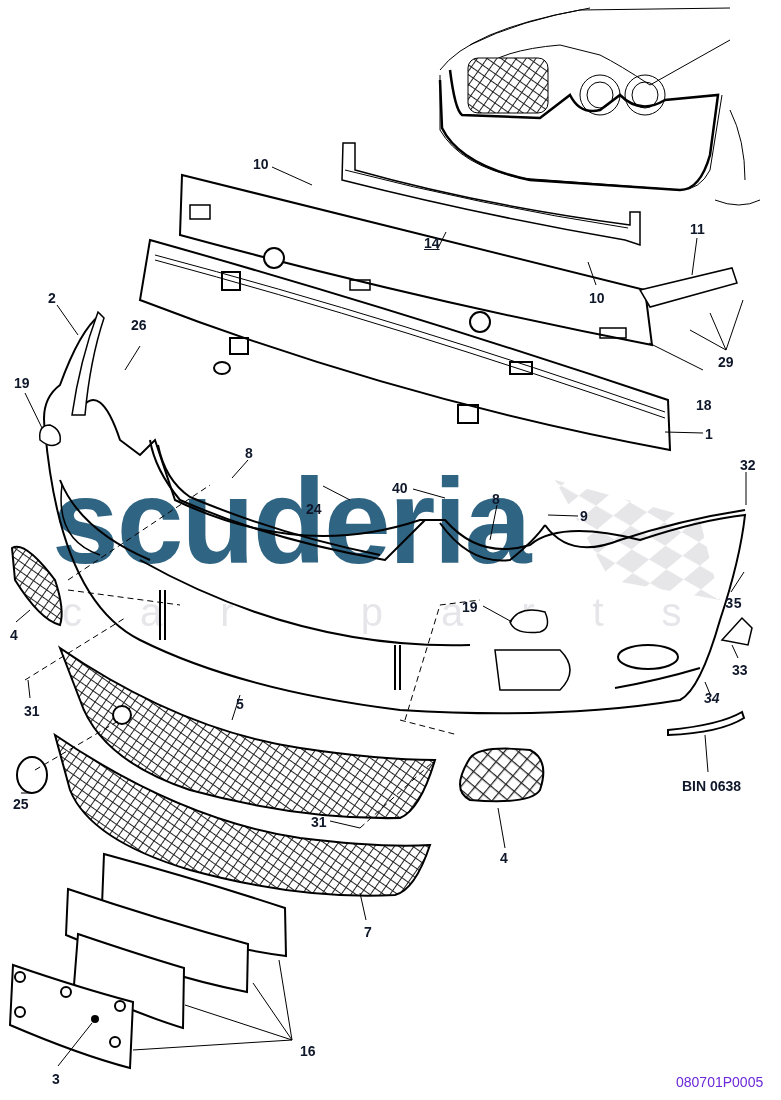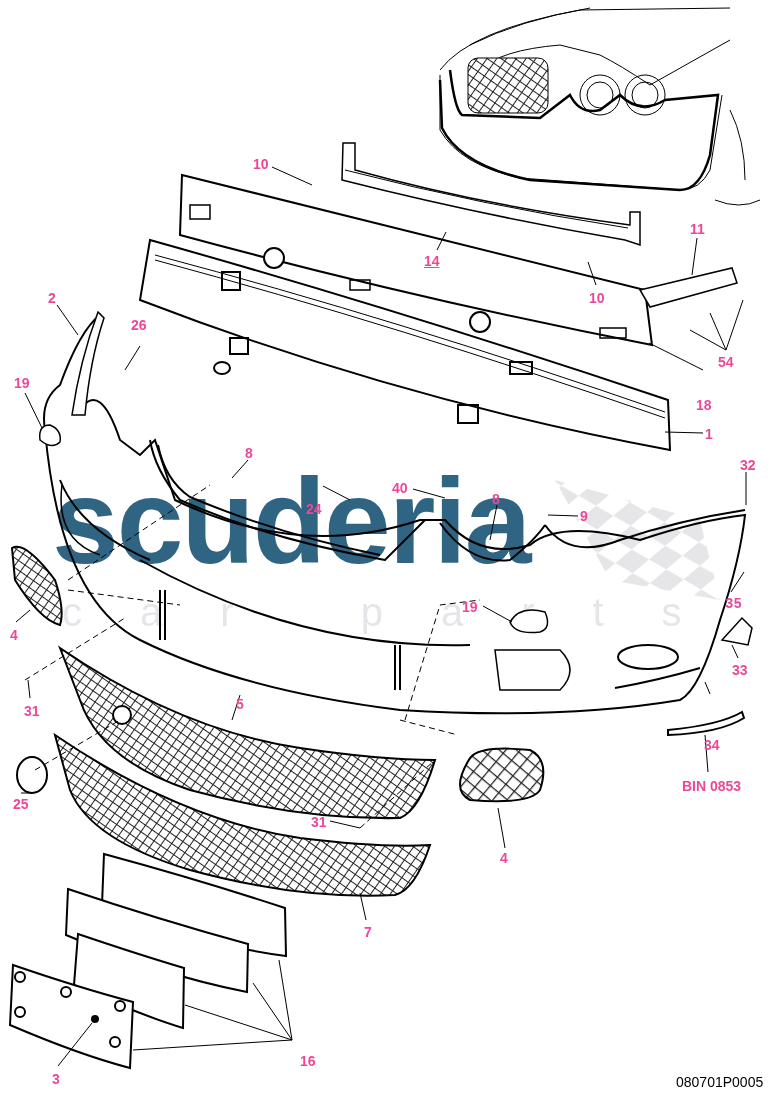--- a/index.html
+++ b/index.html
@@ -1,19 +1,19 @@
 <!DOCTYPE html>
 <html><head>
 <meta charset="utf-8">
 <style>
   html, body { margin: 0; padding: 0; background: #ffffff; }
   body { width: 781px; height: 1100px; position: relative; overflow: hidden; font-family: "Liberation Sans", sans-serif; }
   #canvas { position: absolute; left: 0; top: 0; width: 781px; height: 1100px; }
-  .callout { position: absolute; font-family: "Liberation Sans", sans-serif; font-weight: bold; font-size: 14px; color: #ec4899; line-height: 1; white-space: nowrap; }
-  .ref { position: absolute; font-family: "Liberation Sans", sans-serif; font-size: 14px; color: #000000; text-align: right; }
+  .callout { position: absolute; font-family: "Liberation Sans", sans-serif; font-weight: bold; font-size: 14px; color: #0f172a; line-height: 1; white-space: nowrap; }
+  .ref { position: absolute; font-family: "Liberation Sans", sans-serif; font-size: 14px; color: #6d28d9; text-align: right; }
   .wm-main { position: absolute; font-family: Liberation Sans, sans-serif; font-weight: bold; font-size: 120px; color: #0c4a6e; letter-spacing: -2px; opacity: 0.85; }
   .wm-sub { position: absolute; font-family: "Liberation Sans", sans-serif; font-size: 40px; color: #e6e6ea; letter-spacing: 58px; }
 </style>
 </head>
 <body>
 
 <div id="canvas">
 
   <div class="wm-main" style="left:52px; top:452px;">scuderia</div>
   <div class="wm-sub" style="left:62px; top:590px;">car parts</div>
@@ -168,44 +168,44 @@
       <path d="M68 590 L180 605"></path>
       <path d="M25 680 L125 618"></path>
       <path d="M35 770 L120 720"></path>
       <path d="M360 828 L435 760"></path>
       <path d="M405 720 L440 605 L480 600"></path>
       <path d="M400 720 L458 735"></path>
     </g>
   </svg>
 
   <span class="callout" style="left:253px;top:157px;">10</span>
-  <span class="callout" style="left:424px;top:254px;text-decoration:underline;">14</span>
+  <span class="callout" style="left:424px;top:236px;text-decoration:underline;">14</span>
   <span class="callout" style="left:589px;top:291px;">10</span>
   <span class="callout" style="left:690px;top:222px;">11</span>
-  <span class="callout" style="left:718px;top:355px;">54</span>
+  <span class="callout" style="left:718px;top:355px;">29</span>
   <span class="callout" style="left:696px;top:398px;">18</span>
   <span class="callout" style="left:705px;top:427px;">1</span>
   <span class="callout" style="left:48px;top:291px;">2</span>
   <span class="callout" style="left:131px;top:318px;">26</span>
   <span class="callout" style="left:14px;top:376px;">19</span>
   <span class="callout" style="left:245px;top:446px;">8</span>
   <span class="callout" style="left:306px;top:474px;margin-top:28px;">24</span>
   <span class="callout" style="left:392px;top:481px;">40</span>
   <span class="callout" style="left:492px;top:492px;">8</span>
   <span class="callout" style="left:580px;top:509px;">9</span>
   <span class="callout" style="left:740px;top:458px;">32</span>
   <span class="callout" style="left:725px;top:597px;font-family:Liberation Mono, monospace;">35</span>
   <span class="callout" style="left:462px;top:600px;">19</span>
   <span class="callout" style="left:732px;top:663px;">33</span>
-  <span class="callout" style="left:704px;top:738px;">34</span>
+  <span class="callout" style="left:704px;top:691px;font-style:italic;">34</span>
   <span class="callout" style="left:10px;top:628px;">4</span>
   <span class="callout" style="left:24px;top:704px;">31</span>
   <span class="callout" style="left:236px;top:697px;">5</span>
   <span class="callout" style="left:13px;top:797px;">25</span>
-  <span class="callout" style="left:682px;top:779px;">BIN 0853</span>
+  <span class="callout" style="left:682px;top:779px;">BIN 0638</span>
   <span class="callout" style="left:311px;top:815px;">31</span>
   <span class="callout" style="left:500px;top:851px;">4</span>
   <span class="callout" style="left:364px;top:925px;">7</span>
-  <span class="callout" style="left:300px;top:1044px;margin-top:10px;">16</span>
+  <span class="callout" style="left:300px;top:1044px;">16</span>
   <span class="callout" style="left:52px;top:1072px;">3</span>
 
   <span class="ref" style="left:676px;top:1074px;">080701P0005</span>
 </div>
 
 </body></html>

